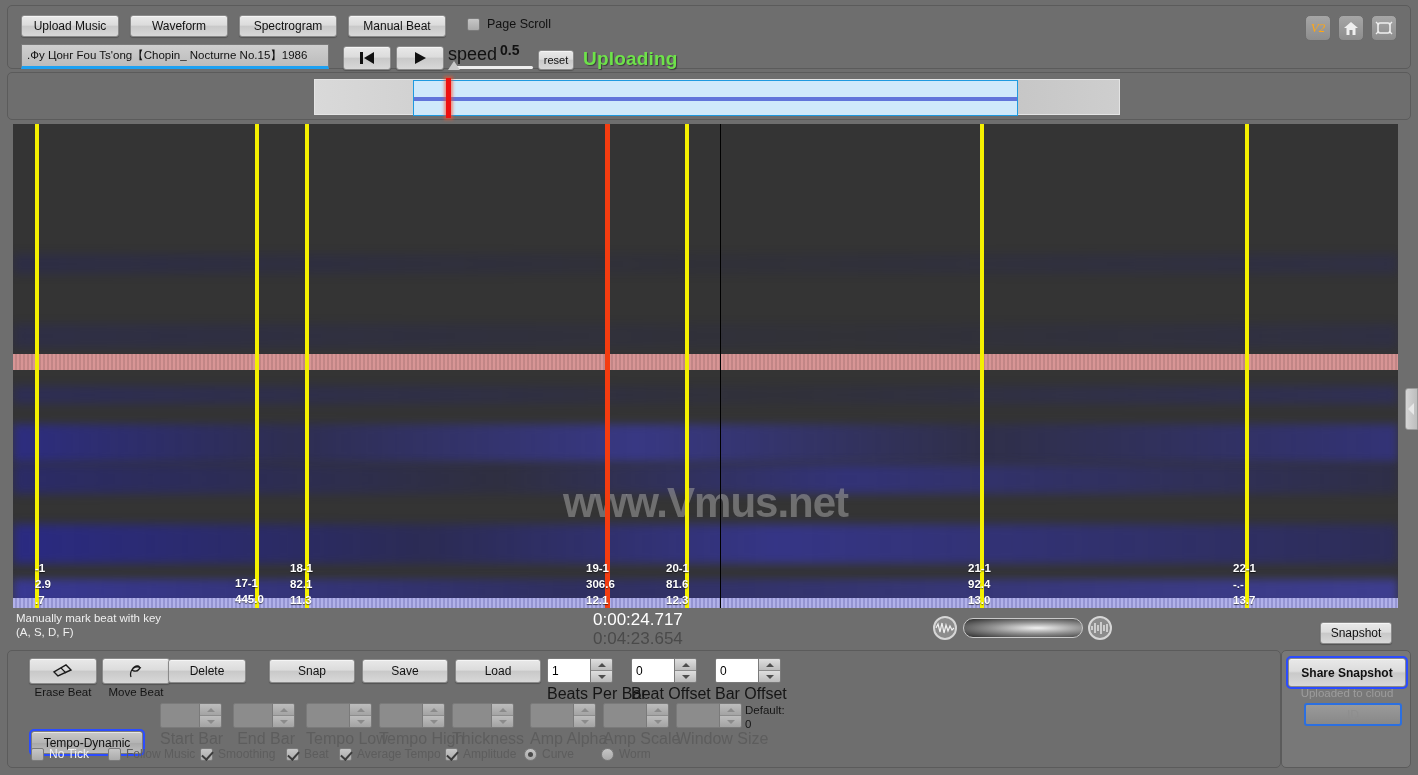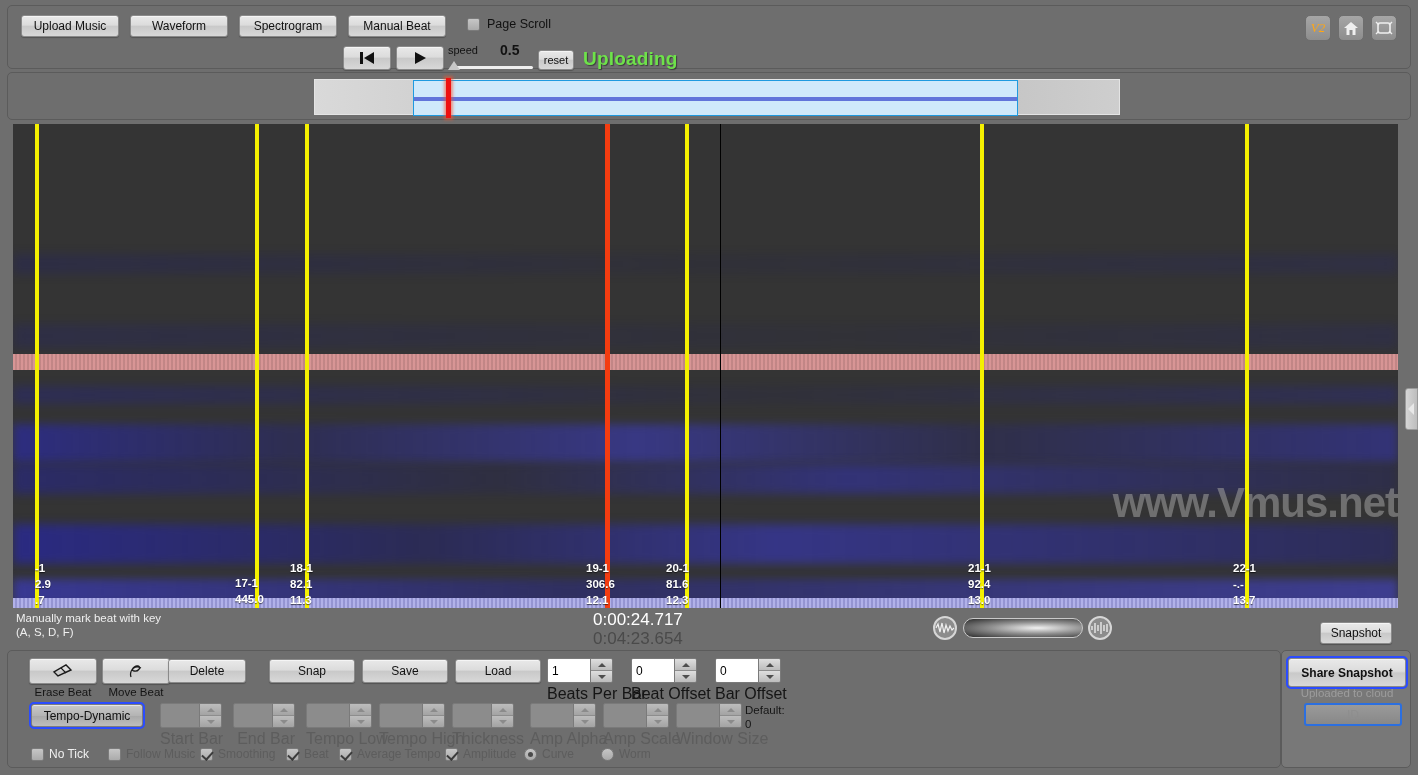--- a/index.html
+++ b/index.html
@@ -21,20 +21,21 @@
     font-size:12px;
     text-align:center;
     display:flex; align-items:center; justify-content:center;
     box-shadow:0 1px 0 rgba(255,255,255,.55) inset, 0 1px 1px rgba(0,0,0,.25);
     cursor:pointer;
     user-select:none;
   }
   .btn.flat {
     background:linear-gradient(to bottom,#c9c9c9,#b4b4b4 50%,#a8a8a8 51%,#bdbdbd);
     border:1px solid #7d7d7d;
+    margin-top:27px;
   }
   .btn.focus { outline:2px solid #2b4cff; outline-offset:0px; }
 
   .chk { width:13px; height:13px; border:1px solid #7b7b7b; border-radius:2px;
          background:linear-gradient(to bottom,#c6c6c6,#ababab); position:relative;
          display:inline-block; vertical-align:middle; }
   .chk.on::after {
     content:""; position:absolute; left:3px; top:0px; width:5px; height:9px;
     border:solid #3c3c3c; border-width:0 2px 2px 0; transform:rotate(42deg);
   }
@@ -72,21 +73,21 @@
   #pagescroll-wrap span { color:#111; font-size:12.5px; }
 
   #titlefield { position:absolute; left:13px; top:38px; width:308px; height:25px;
                 background:linear-gradient(to bottom,#cfcfcf,#bcbcbc);
                 border:1px solid #7a7a7a; border-bottom:3px solid #1da1f2;
                 font-size:11.5px; color:#111; display:flex; align-items:center;
                 padding-left:5px; overflow:hidden; white-space:nowrap; }
 
   #btn-rewind { position:absolute; left:335px; top:40px; width:48px; height:24px; }
   #btn-play   { position:absolute; left:388px; top:40px; width:48px; height:24px; }
-  #speed-lbl  { position:absolute; left:440px; top:38px; font-size:11px; color:#111; }
+  #speed-lbl  { position:absolute; left:440px; top:38px; font-size:18px; color:#111; }
   #speed-val  { position:absolute; left:492px; top:36px; font-size:14px; color:#111; font-weight:bold; }
   #speed-track{ position:absolute; left:443px; top:60px; width:82px; height:3px; background:#efefef; border-radius:2px; }
   #speed-knob { position:absolute; left:440px; top:55px; width:0;height:0;
                 border-left:6px solid transparent;border-right:6px solid transparent;border-bottom:9px solid #c8c8c8; }
   #btn-reset  { position:absolute; left:530px; top:44px; width:36px; height:20px; font-size:11px; }
   #uploading  { position:absolute; left:575px; top:42px; font-size:19px; font-weight:bold;
                 color:#6ee24a; text-shadow:1px 1px 1px rgba(0,0,0,.45); letter-spacing:.2px; }
 
   .topicon { position:absolute; top:9px; width:26px; height:26px;
              border-radius:5px; display:flex;align-items:center;justify-content:center;
@@ -110,21 +111,21 @@
   #ovplayhead { position:absolute; left:131px; top:-2px; width:5px; height:40px;
                 background:#ee1111; box-shadow:0 0 3px 2px rgba(255,80,40,.55); }
 
   
   #spec { position:absolute; left:13px; top:124px; width:1385px; height:484px;
           background:#343434; overflow:hidden; }
   .specband { position:absolute; left:0; width:100%; }
   .beatline { position:absolute; top:0; width:4px; height:100%; background:#f5f000; }
   #playline { position:absolute; top:0; width:5px; height:100%; background:#f43c10; }
   #cursorline { position:absolute; top:0; width:1px; height:100%; background:#000; }
-  #watermark { position:absolute; left:0; top:355px; width:100%; text-align:right;
+  #watermark { position:absolute; left:0; top:355px; width:100%; text-align:center;
                font-size:42px; font-weight:bold; color:rgba(160,160,160,.55);
                letter-spacing:-1px; }
   .beatlab { position:absolute; font-size:11.5px; font-weight:bold; color:#fff;
              line-height:16px; text-shadow:0 1px 1px rgba(0,0,0,.6); white-space:nowrap; }
 
   #righthandle { position:absolute; right:0px; top:388px; width:13px; height:42px;
                  background:linear-gradient(to right,#d6d6d6,#bdbdbd);
                  border:1px solid #9a9a9a; border-radius:3px 0 0 3px;
                  display:flex;align-items:center;justify-content:center; }
 
@@ -172,20 +173,21 @@
   <div class="btn tabbtn" style="left:13px">Upload Music</div>
   <div class="btn tabbtn" style="left:122px">Waveform</div>
   <div class="btn tabbtn" style="left:231px">Spectrogram</div>
   <div class="btn tabbtn" style="left:340px">Manual Beat</div>
 
   <div id="pagescroll-wrap">
     <span class="chk"></span>
     <span>Page Scroll</span>
   </div>
 
+  <div id="titlefield">.Фу Цонг Fou Ts'ong【Chopin_ Nocturne No.15】1986</div>
 
   <div class="btn" id="btn-rewind">
     <svg width="20" height="14" viewBox="0 0 20 14">
         <rect x="3" y="1" width="3" height="12" fill="#111"></rect>
         <polygon points="17,1 17,13 7,7" fill="#111"></polygon>
       </svg>
   </div>
   <div class="btn" id="btn-play">
     <svg width="16" height="14" viewBox="0 0 16 14">
         <polygon points="3,1 3,13 14,7" fill="#111"></polygon>

